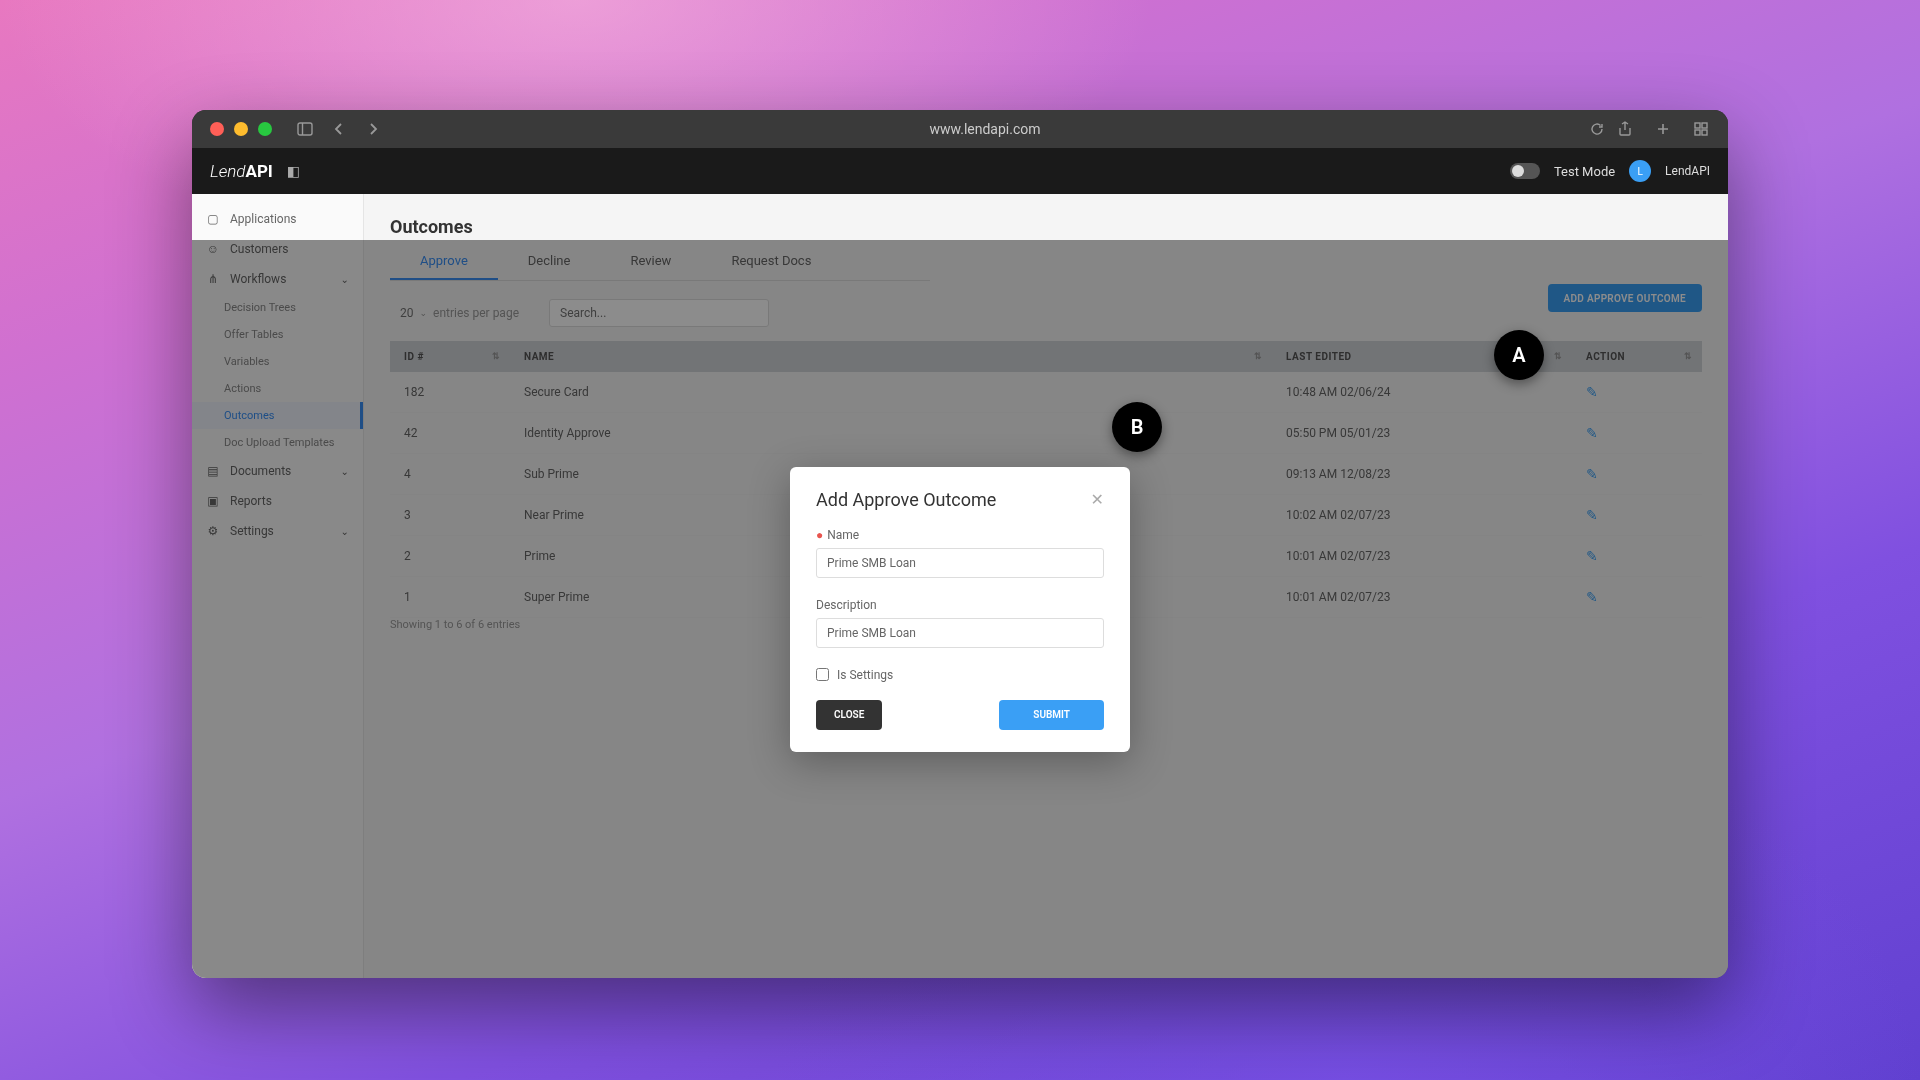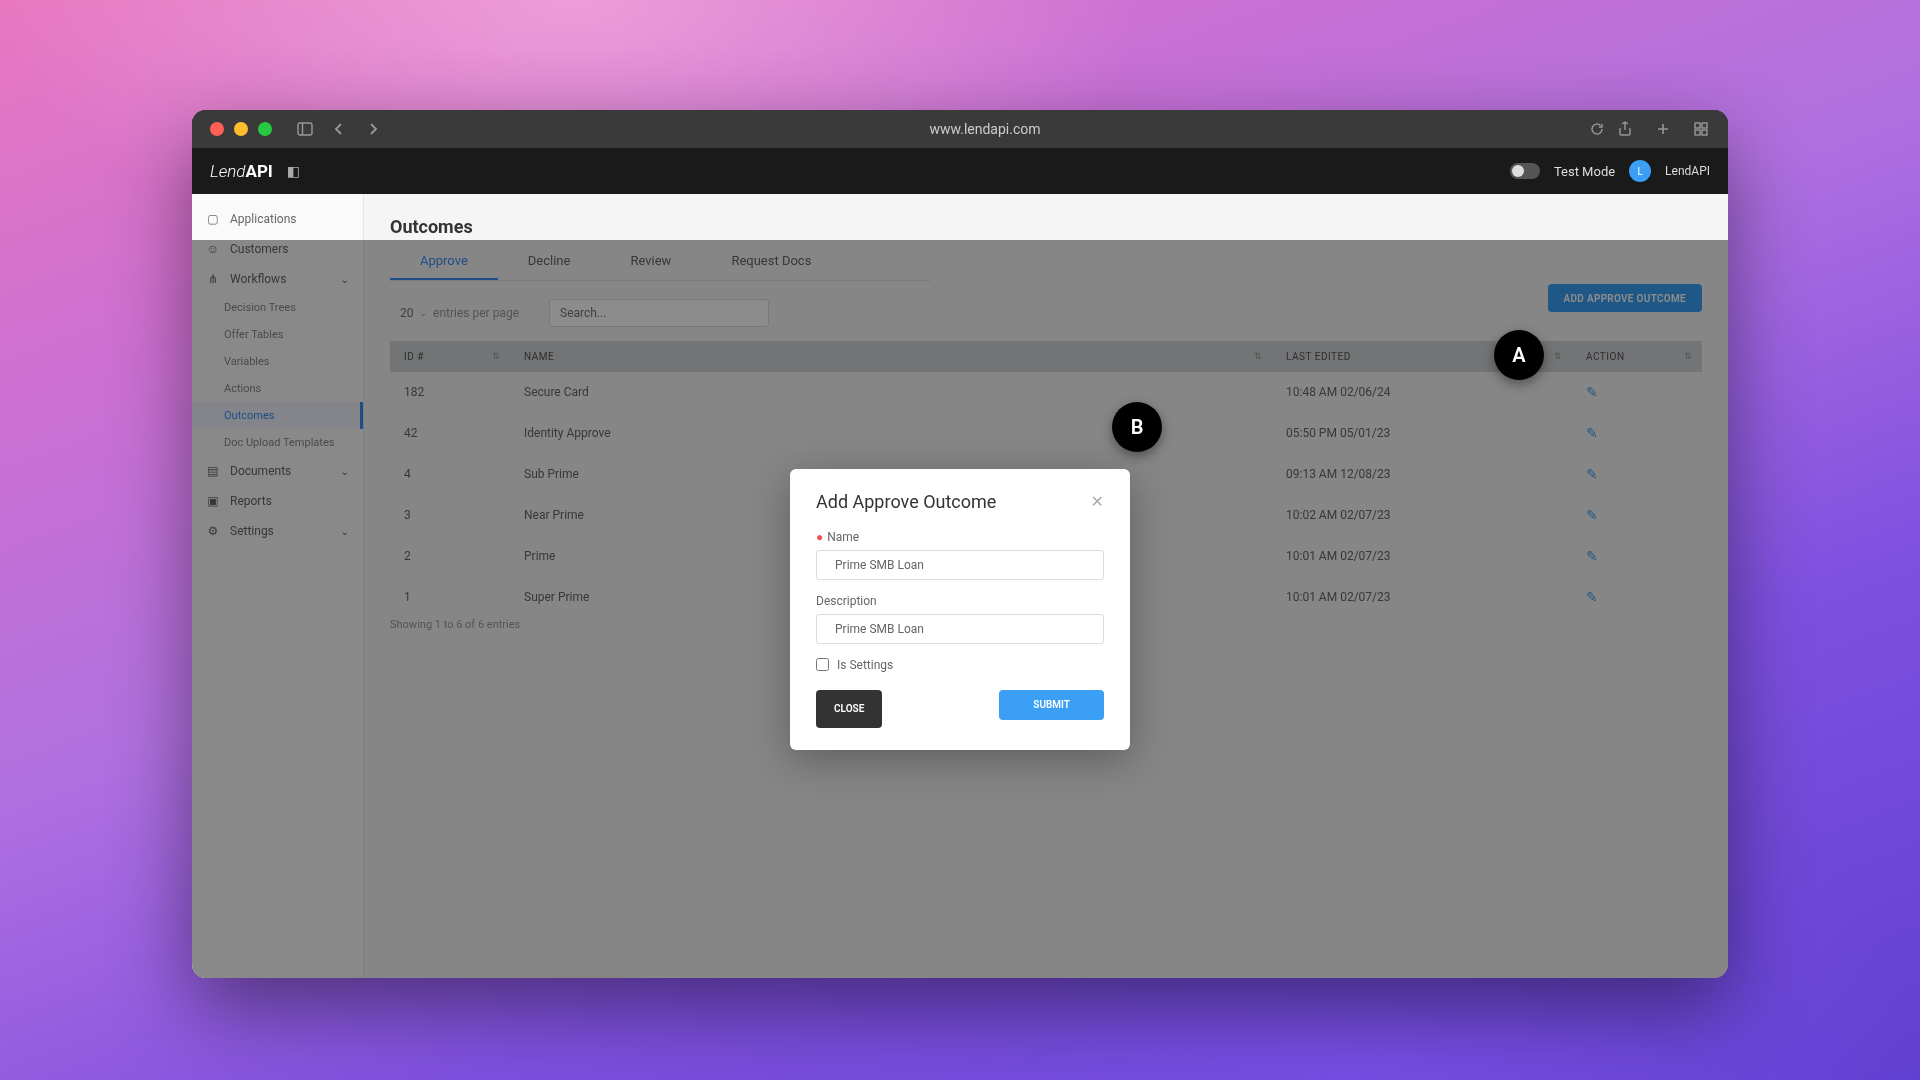--- a/index.html
+++ b/index.html
@@ -40,38 +40,38 @@
 .tabs{display:flex;gap:0;border-bottom:1px solid #ddd;margin-bottom:18px;width:540px}
 .tab{padding:10px 30px;font-size:13px;color:#666;cursor:pointer;border-bottom:2px solid transparent}
 .tab.active{color:#3a8ff5;border-bottom-color:#3a8ff5}
 .controls{display:flex;align-items:center;gap:20px;margin-bottom:14px}
 .perpage{display:flex;align-items:center;gap:6px;font-size:12px;color:#999;padding:6px 10px}
 .perpage .num{color:#737373}
 .perpage .chv{font-size:9px}
 .search{width:220px;height:28px;border:1px solid #ddd;border-radius:3px;padding:0 10px;font-size:12px;color:#404040}
 .addbtn{position:absolute;right:26px;top:90px;height:28px;padding:0 16px;background:#3a9ff5;color:#fff;border:none;border-radius:4px;font-size:10px;font-weight:600;letter-spacing:.3px;cursor:pointer}
 .table{width:100%;border-collapse:collapse}
-.table thead th{background:#d0d3d8;padding:10px 14px;text-align:left;font-size:10px;font-weight:400;color:#555;letter-spacing:.5px;position:relative}
+.table thead th{background:#d0d3d8;padding:10px 14px;text-align:left;font-size:10px;font-weight:700;color:#555;letter-spacing:.5px;position:relative}
 .table thead th .sort{position:absolute;right:10px;font-size:9px;color:#999}
 .table tbody td{padding:12px 14px;font-size:12px;color:#666;border-bottom:1px solid #f0f0f0}
 .edit-ico{color:#3a9ff5;cursor:pointer;font-size:14px}
 .summary{font-size:11px;color:#999;margin-top:0}
 .overlay{position:absolute;left:0;right:0;top:46px;bottom:0;background:rgba(0,0,0,.45);display:flex;align-items:center;justify-content:center;z-index:100}
 .modal{width:340px;background:#fff;border-radius:6px;padding:22px 26px;box-shadow:0 10px 40px rgba(0,0,0,.3)}
 .modal-head{display:flex;justify-content:space-between;align-items:center;margin-bottom:18px}
 .modal-title{font-size:18px;color:#333}
 .close-x{color:#aaa;cursor:pointer;font-size:16px}
 .field-label{font-size:12px;color:#666;margin-bottom:6px;display:block}
 .req{color:#e8554f;margin-right:4px}
-.field-input{width:100%;height:30px;border:1px solid #ddd;border-radius:3px;padding:0 18px;font-size:12px;color:#666;margin-bottom:14px}
+.field-input{width:100%;height:30px;border:1px solid #ddd;border-radius:3px;padding:0 10px;font-size:12px;color:#666;margin-bottom:20px}
 .chk-row{display:flex;align-items:center;gap:8px;margin-bottom:18px}
 .chk-row input{width:13px;height:13px}
 .chk-row label{font-size:12px;color:#666}
 .modal-foot{display:flex;justify-content:space-between}
-.btn-close{height:38px;padding:0 18px;background:#333;color:#fff;border:none;border-radius:4px;font-size:10px;font-weight:600;cursor:pointer}
+.btn-close{height:30px;padding:0 18px;background:#333;color:#fff;border:none;border-radius:4px;font-size:10px;font-weight:600;cursor:pointer}
 .btn-submit{height:30px;padding:0 34px;background:#3a9ff5;color:#fff;border:none;border-radius:4px;font-size:10px;font-weight:600;cursor:pointer}
 .marker{position:absolute;width:50px;height:50px;border-radius:50%;background:#000;color:#fff;display:flex;align-items:center;justify-content:center;font-size:20px;font-weight:600;z-index:200;box-shadow:0 4px 12px rgba(0,0,0,.4)}
 .marker-a{left:1494px;top:330px}
 .marker-b{left:1112px;top:402px}
 </style>
 </head>
 <body>
 <div class="wallpaper"></div>
 
 <div class="browser">

